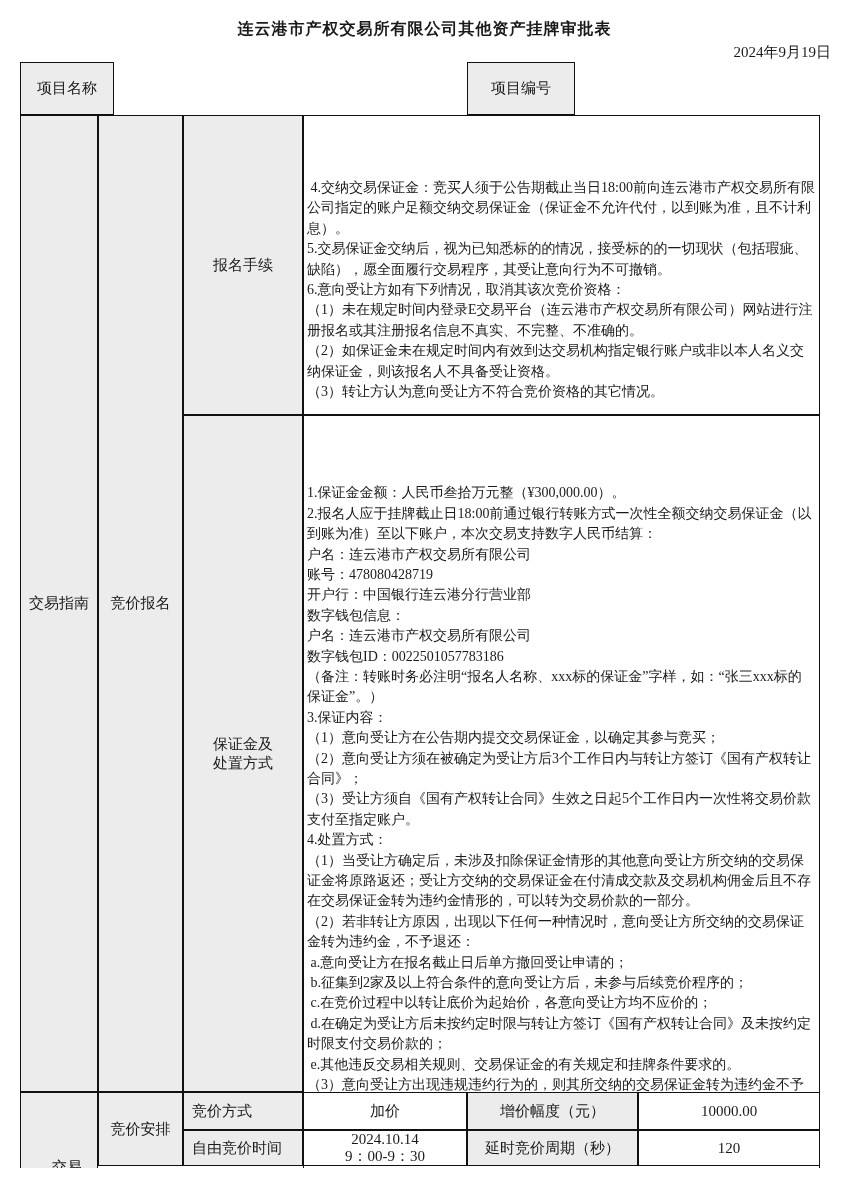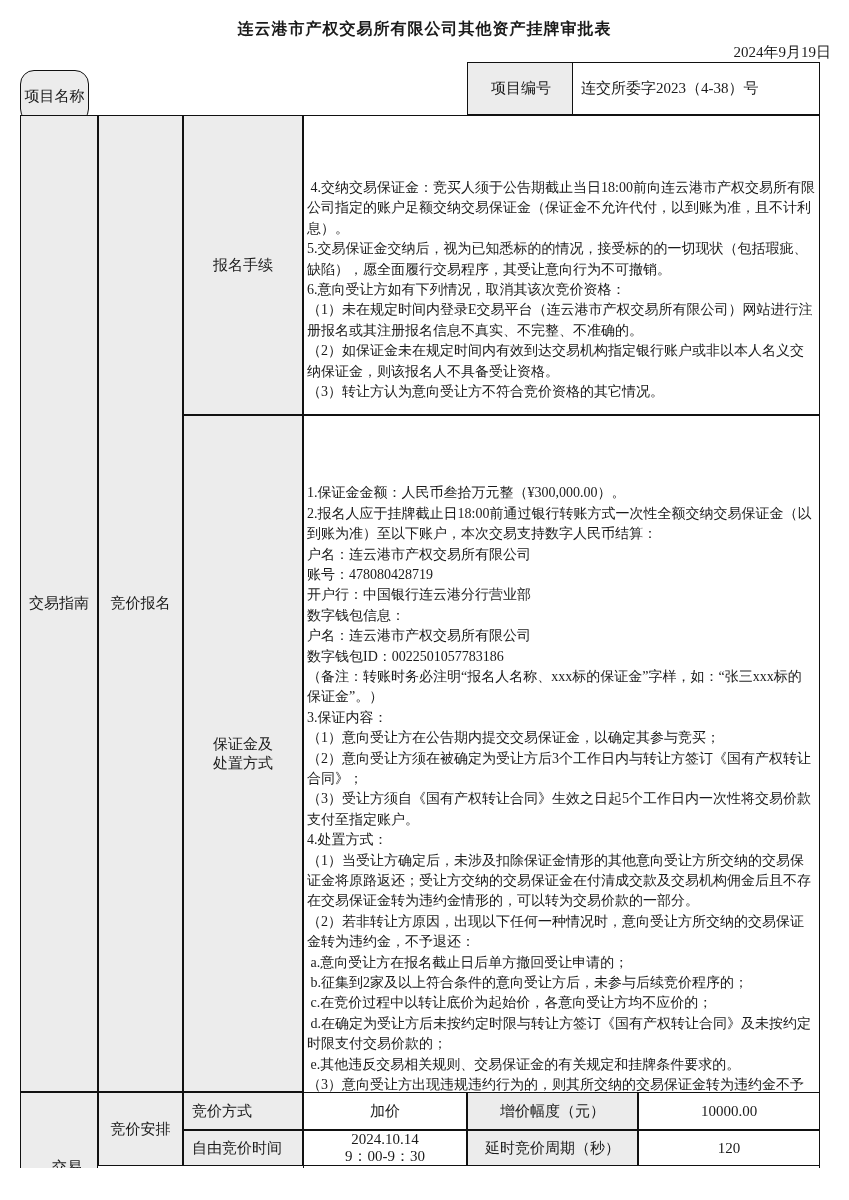--- a/index.html
+++ b/index.html
@@ -53,23 +53,22 @@
 </head>
 <body>
 
 <div class="page">
 
   <div class="doc-title">连云港市产权交易所有限公司其他资产挂牌审批表</div>
   <div class="doc-date">2024年9月19日</div>
 
   <div class="tbl">
 
-    <div class="cell lab" style="left:0;top:8px;width:69px;height:53px;border-radius:14px;">项目名称</div>
+    <div class="cell lab" style="left:0;top:0;width:94px;height:53px;">项目名称</div>
     <div class="cell lab" style="left:447px;top:0;width:108px;height:53px;text-align:right;">项目编号</div>
-    <div class="cell white left" style="left:552px;top:0;width:248px;height:53px;">连交所委字2023（4-38）号</div>
 
     <div class="cell lab" style="left:0;top:53px;width:78px;height:977px;">交易指南</div>
     <div class="cell lab" style="left:78px;top:53px;width:85px;height:977px;">竞价报名</div>
 
     <div class="cell lab" style="left:163px;top:53px;width:120px;height:300px;">报名手续</div>
     <div class="cell white content-cell content-pad-top prewrap" style="left:283px;top:53px;width:517px;height:300px;"> 4.交纳交易保证金：竞买人须于公告期截止当日18:00前向连云港市产权交易所有限公司指定的账户足额交纳交易保证金（保证金不允许代付，以到账为准，且不计利息）。
 5.交易保证金交纳后，视为已知悉标的的情况，接受标的的一切现状（包括瑕疵、缺陷），愿全面履行交易程序，其受让意向行为不可撤销。
 6.意向受让方如有下列情况，取消其该次竞价资格：
 （1）未在规定时间内登录E交易平台（连云港市产权交易所有限公司）网站进行注册报名或其注册报名信息不真实、不完整、不准确的。
 （2）如保证金未在规定时间内有效到达交易机构指定银行账户或非以本人名义交纳保证金，则该报名人不具备受让资格。

